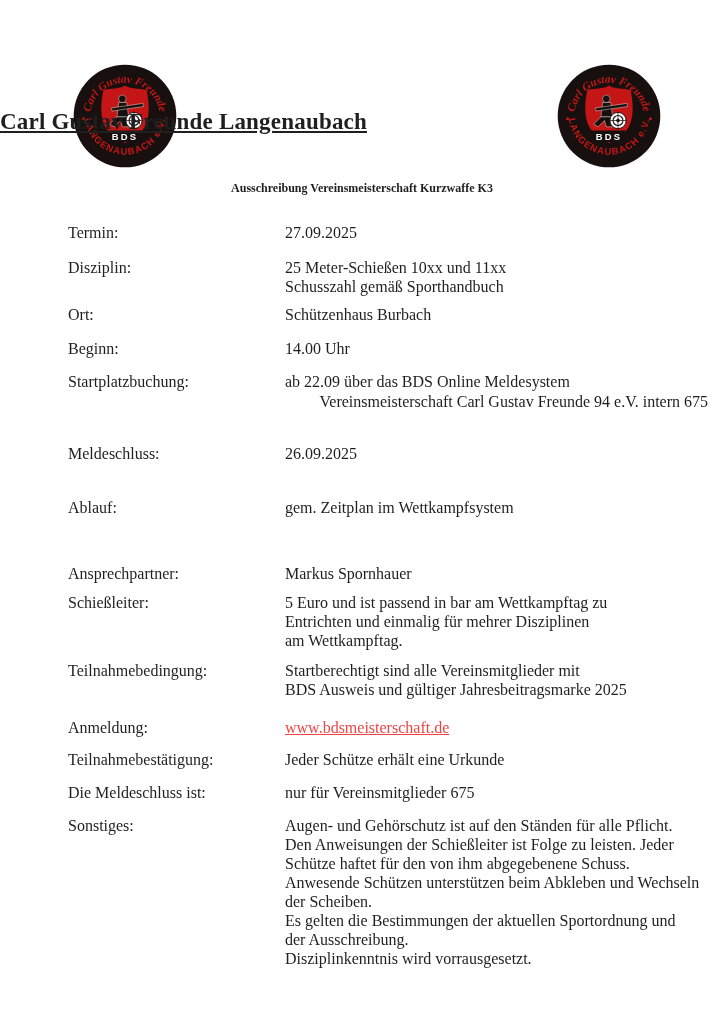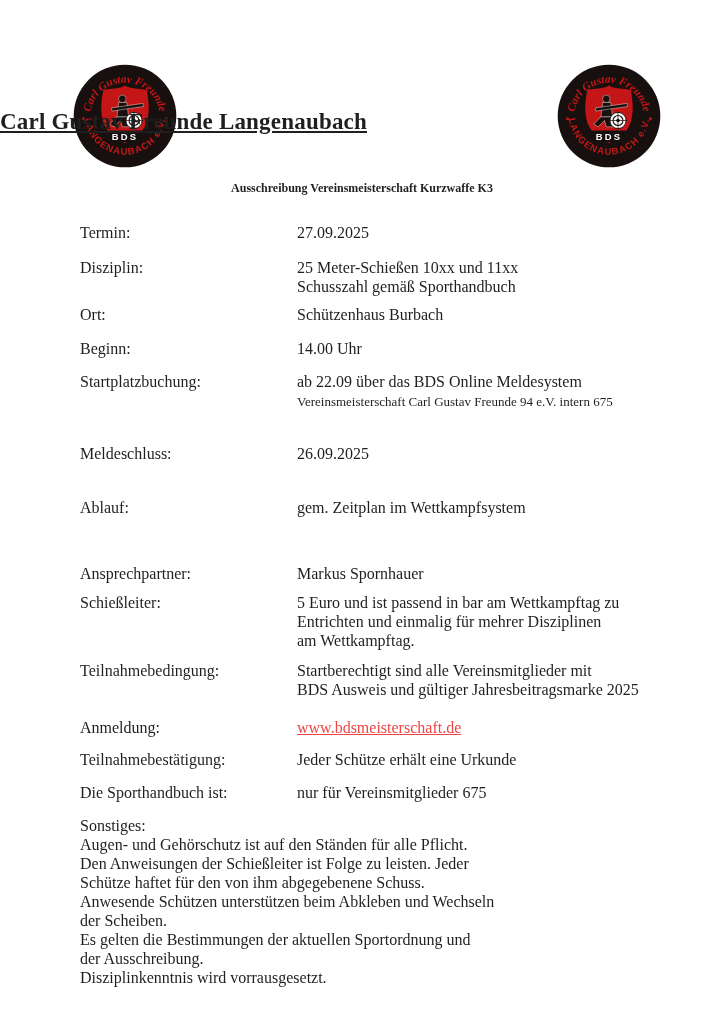--- a/index.html
+++ b/index.html
@@ -20,32 +20,33 @@
     text-align:left;
     font-size:23px;font-weight:bold;
     text-decoration:underline;
     letter-spacing:.2px;
   }
   .doc-subtitle{
     position:absolute;left:0;right:0;top:181px;
     text-align:center;
     font-size:12px;font-weight:bold;
   }
-  .row{position:absolute;left:68px;right:16px;font-size:16px;line-height:19px;margin-left:12px;}
+  .row{position:absolute;left:68px;right:16px;font-size:16px;line-height:19px;}
   .row .label{
     display:inline-block;width:217px;vertical-align:top;
     white-space:pre-line;
   }
   .row .value{
     display:inline-block;vertical-align:top;
     white-space:pre-line;max-width:420px;
   }
   .row .note{
-    margin-left:217px;font-size:13px;line-height:17px;margin-top:2px;
+    margin-left:217px;font-size:16px;line-height:17px;margin-top:2px;
     white-space:pre-line;
+    text-align:right;
   }
   a.doc-link{
     color:#ef4444;text-decoration:underline;cursor:pointer;
   }
 </style>
 </head>
 <body>
 
 <div class="page">
 
@@ -160,21 +161,21 @@
 
   <div class="row" style="top:718px">
     <span class="label">Anmeldung:</span><span class="value"><a class="doc-link">www.bdsmeisterschaft.de</a></span>
   </div>
 
   <div class="row" style="top:750px">
     <span class="label">Teilnahmebestätigung:</span><span class="value">Jeder Schütze erhält eine Urkunde</span>
   </div>
 
   <div class="row" style="top:783px">
-    <span class="label">Die Sporthandbuch ist:</span><span class="value">nur für Vereinsmitglieder 675</span>
+    <span class="label">Die Meldeschluss ist:</span><span class="value">nur für Vereinsmitglieder 675</span>
   </div>
 
   <div class="row" style="top:816px">
     <span class="label">Sonstiges:</span><span class="value">Augen- und Gehörschutz ist auf den Ständen für alle Pflicht.
 Den Anweisungen der Schießleiter ist Folge zu leisten. Jeder
 Schütze haftet für den von ihm abgegebenene Schuss.
 Anwesende Schützen unterstützen beim Abkleben und Wechseln
 der Scheiben.
 Es gelten die Bestimmungen der aktuellen Sportordnung und
 der Ausschreibung.

